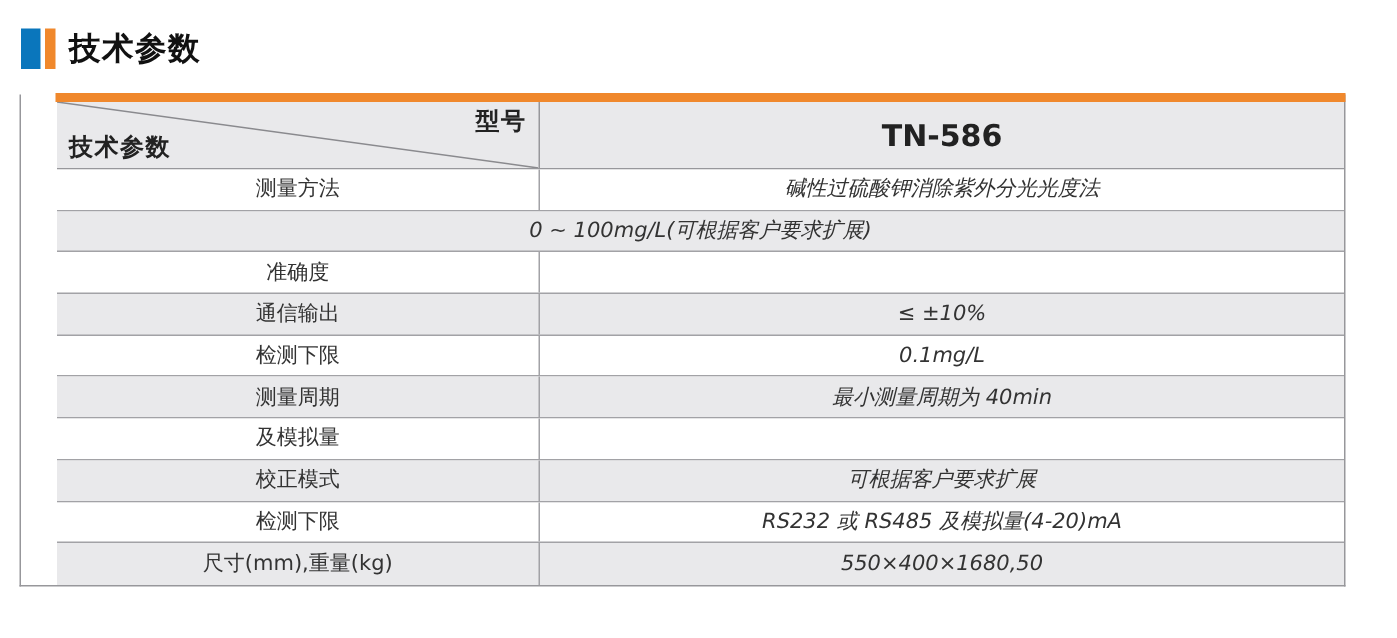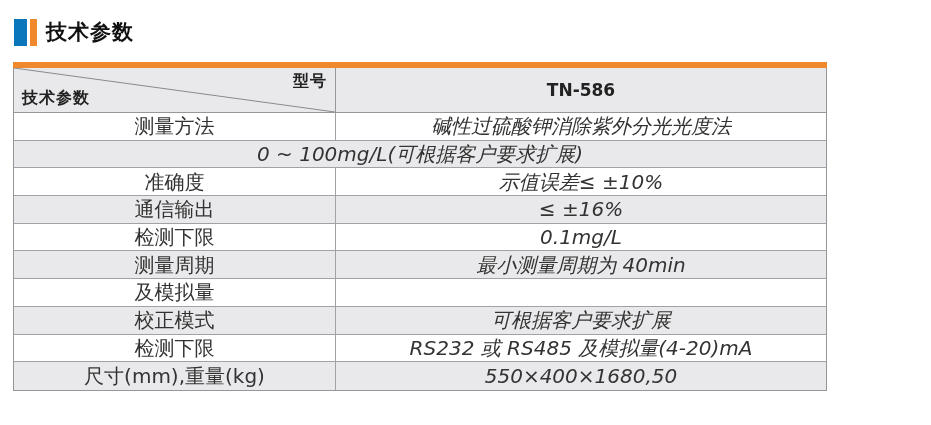--- a/index.html
+++ b/index.html
@@ -16,23 +16,24 @@
   .title-block{
     position:absolute;left:14px;top:17px;
     display:flex;align-items:center;gap:9px;height:30px;
   }
   .icon-bars{display:flex;align-items:stretch;gap:3px;height:27px;}
   .bar-blue{display:block;width:13px;background:var(--accent-blue);}
   .bar-orange{display:block;width:7px;background:var(--accent-orange);}
   .title{font-size:21px;font-weight:bold;color:#111;letter-spacing:1px;line-height:1;}
 
   .spec-table{
-    position:absolute;left:13px;top:63px;width:814px;
+    position:absolute;left:13px;top:63px;width:884px;
     border:1px solid var(--border);border-top:none;
     background:#fff;
+    padding-left:24px;
   }
   .orange-bar{height:6px;background:var(--accent-orange);margin:-1px -1px 0 -1px;}
 
   .header-row{
     display:flex;height:45px;background:var(--row-alt);
     border-bottom:1px solid var(--border);
   }
   .corner-cell{
     position:relative;width:322px;border-right:1px solid var(--border);
     overflow:hidden;
@@ -41,27 +42,27 @@
   .corner-top{
     position:absolute;top:3px;right:8px;
     font-size:16px;font-weight:bold;color:#222;letter-spacing:1px;
   }
   .corner-bottom{
     position:absolute;bottom:3px;left:8px;
     font-size:16px;font-weight:bold;color:#222;letter-spacing:1px;
   }
   .model-cell{
     flex:1;display:flex;align-items:center;justify-content:center;
-    font-size:17px;font-weight:bold;color:#222;
+    font-size:20px;font-weight:bold;color:#222;
   }
 
   .t-row{display:flex;height:27.7px;background:#fff;border-bottom:1px solid #A2A2A6;}
   .t-row:last-child{border-bottom:none;}
   .t-row:nth-child(even){background:var(--row-alt);}
-  .cell{display:flex;align-items:center;justify-content:center;font-size:20px;color:var(--text);line-height:1;}
+  .cell{display:flex;align-items:center;justify-content:center;font-size:14px;color:var(--text);line-height:1;}
   .cell.param{width:322px;border-right:1px solid #A2A2A6;}
   .cell.value{flex:1;font-style:italic;}
 </style>
 </head>
 <body>
 
 <div class="title-block">
   <span class="icon-bars">
     <span class="bar-blue"></span>
     <span class="bar-orange"></span>
@@ -84,25 +85,24 @@
   <div id="rows">
       <div class="t-row">
         <div class="cell param">测量方法</div>
         <div class="cell value">碱性过硫酸钾消除紫外分光光度法</div>
       </div>
       <div class="t-row">
         <div class="cell value">0 ~ 100mg/L(可根据客户要求扩展)</div>
       </div>
       <div class="t-row">
         <div class="cell param">准确度</div>
-        <div class="cell value">示值误差≤ ±10%</div>
       </div>
       <div class="t-row">
         <div class="cell param">通信输出</div>
-        <div class="cell value">≤ ±16%</div>
+        <div class="cell value">≤ ±10%</div>
       </div>
       <div class="t-row">
         <div class="cell param">检测下限</div>
         <div class="cell value">0.1mg/L</div>
       </div>
       <div class="t-row">
         <div class="cell param">测量周期</div>
         <div class="cell value">最小测量周期为 40min</div>
       </div>
       <div class="t-row">

